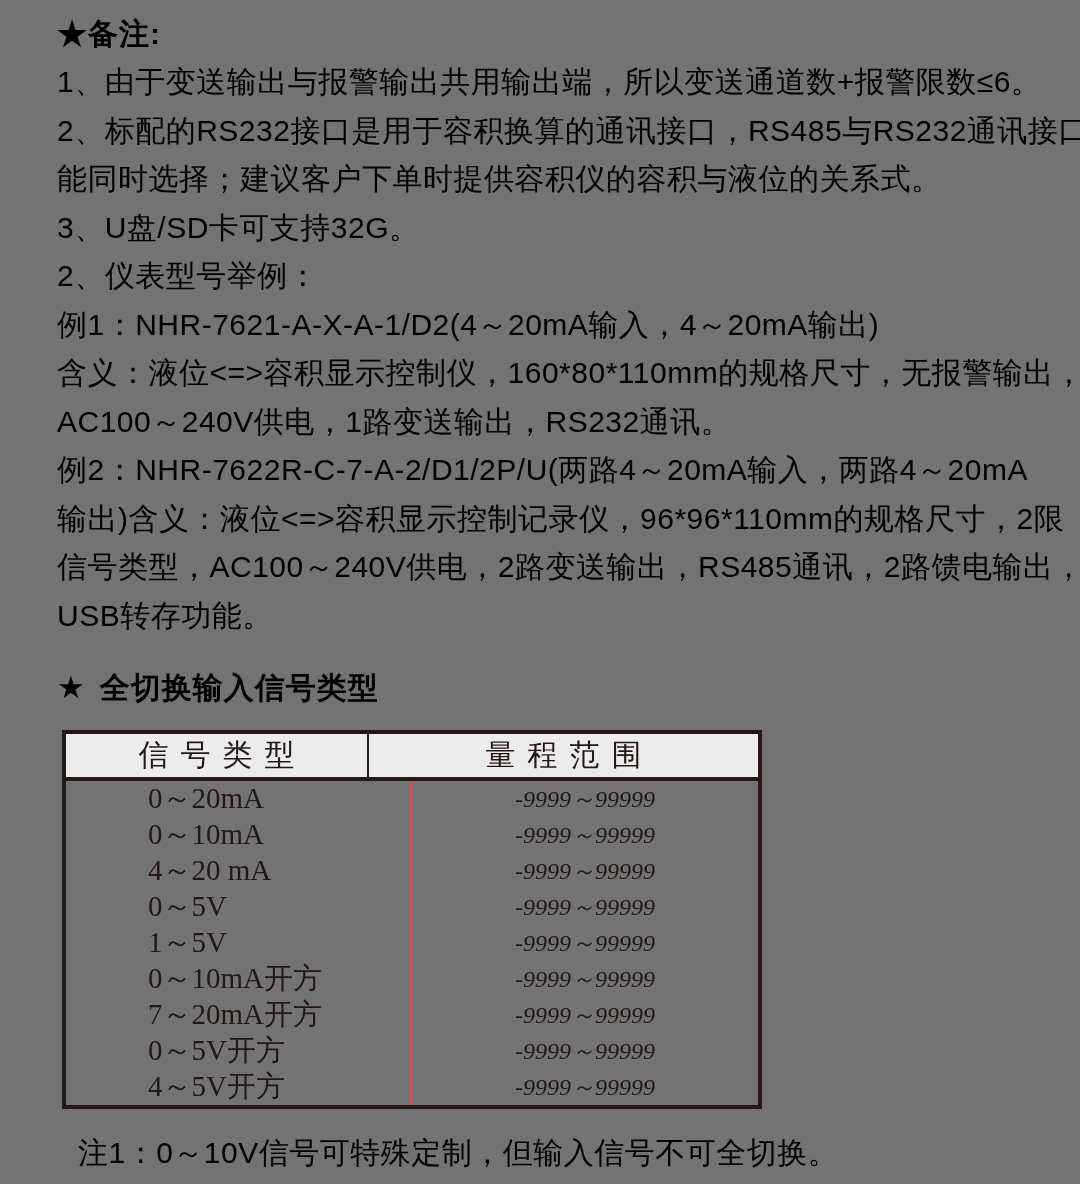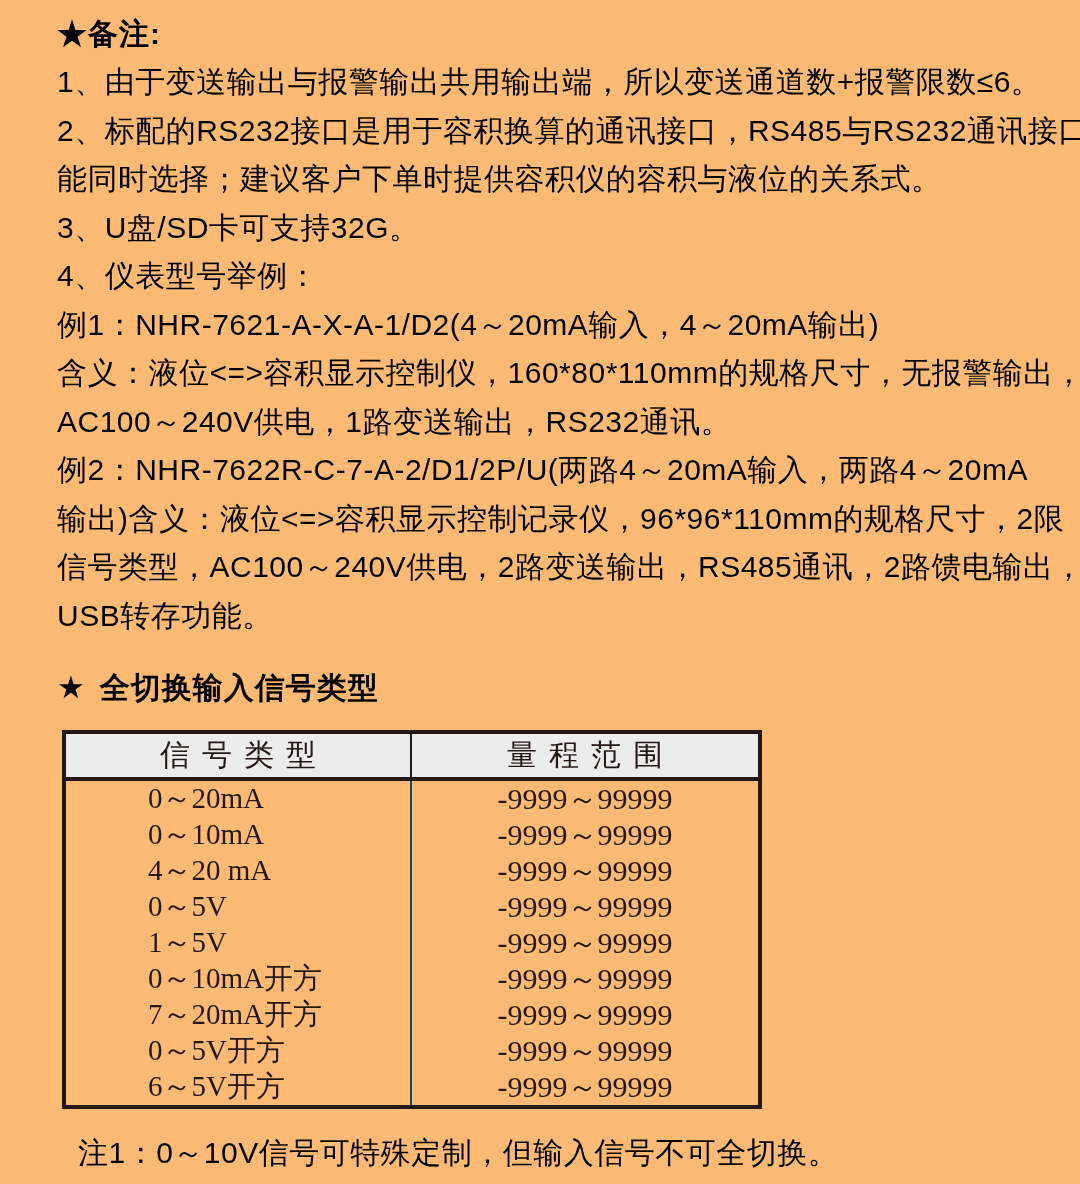--- a/index.html
+++ b/index.html
@@ -4,21 +4,21 @@
 <style>
   html, body {
     margin: 0;
     padding: 0;
     background: #ffffff;
   }
   .page {
     position: relative;
     width: 1080px;
     height: 1184px;
-    background: #fdba74;
+    background: #737373;
     color: #000000;
     font-family: "Liberation Sans", sans-serif;
     overflow: hidden;
   }
   .content {
     padding: 10px 40px 0 57px;
   }
   .remark-title {
     font-size: 30px;
     font-weight: 600;
@@ -66,47 +66,48 @@
   .sig-header .hcell {
     display: flex;
     align-items: center;
     justify-content: center;
     font-size: 30px;
     letter-spacing: 12px;
     text-indent: 12px;
     box-sizing: border-box;
   }
   .sig-header .h1 {
-    width: 346px;
+    width: 303px;
     border-right: 2px solid #231815;
   }
   .sig-header .h2 {
     flex: 1;
   }
   .sig-row {
     display: flex;
     height: 36px;
   }
   .sig-row .c1 {
     width: 346px;
     box-sizing: border-box;
-    border-right: 2px solid #0c4a6e;
+    border-right: 2px solid #ef4444;
     padding-left: 82px;
     display: flex;
     align-items: center;
     font-size: 29px;
     white-space: nowrap;
   }
   .sig-row .c2 {
     flex: 1;
     display: flex;
     align-items: center;
     justify-content: center;
-    font-size: 30px;
+    font-size: 24px;
     white-space: nowrap;
+    font-style: italic;
   }
   .footnote {
     margin-top: 24px;
     margin-left: 21px;
     font-size: 30px;
     font-weight: 500;
     letter-spacing: 0.5px;
     white-space: nowrap;
   }
 </style>
@@ -116,21 +117,21 @@
 <div class="page">
   <div class="content">
 
     <div class="remark-title">★备注:</div>
 
     <div>
         <div class="remark-line">1、由于变送输出与报警输出共用输出端，所以变送通道数+报警限数≤6。</div>
         <div class="remark-line">2、标配的RS232接口是用于容积换算的通讯接口，RS485与RS232通讯接口不</div>
         <div class="remark-line">能同时选择；建议客户下单时提供容积仪的容积与液位的关系式。</div>
         <div class="remark-line">3、U盘/SD卡可支持32G。</div>
-        <div class="remark-line">4、仪表型号举例：</div>
+        <div class="remark-line">2、仪表型号举例：</div>
         <div class="remark-line">例1：NHR-7621-A-X-A-1/D2(4～20mA输入，4～20mA输出)</div>
         <div class="remark-line">含义：液位&lt;=&gt;容积显示控制仪，160*80*110mm的规格尺寸，无报警输出，</div>
         <div class="remark-line">AC100～240V供电，1路变送输出，RS232通讯。</div>
         <div class="remark-line">例2：NHR-7622R-C-7-A-2/D1/2P/U(两路4～20mA输入，两路4～20mA</div>
         <div class="remark-line">输出)含义：液位&lt;=&gt;容积显示控制记录仪，96*96*110mm的规格尺寸，2限</div>
         <div class="remark-line">信号类型，AC100～240V供电，2路变送输出，RS485通讯，2路馈电输出，</div>
         <div class="remark-line">USB转存功能。</div>
       </div>
 
     <div class="section-title">
@@ -170,21 +171,21 @@
           </div>
           <div class="sig-row">
             <div class="c1">7～20mA开方</div>
             <div class="c2">-9999～99999</div>
           </div>
           <div class="sig-row">
             <div class="c1">0～5V开方</div>
             <div class="c2">-9999～99999</div>
           </div>
           <div class="sig-row">
-            <div class="c1">6～5V开方</div>
+            <div class="c1">4～5V开方</div>
             <div class="c2">-9999～99999</div>
           </div>
         </div>
     </div>
 
     <div class="footnote">注1：0～10V信号可特殊定制，但输入信号不可全切换。</div>
 
   </div>
 </div>
 

